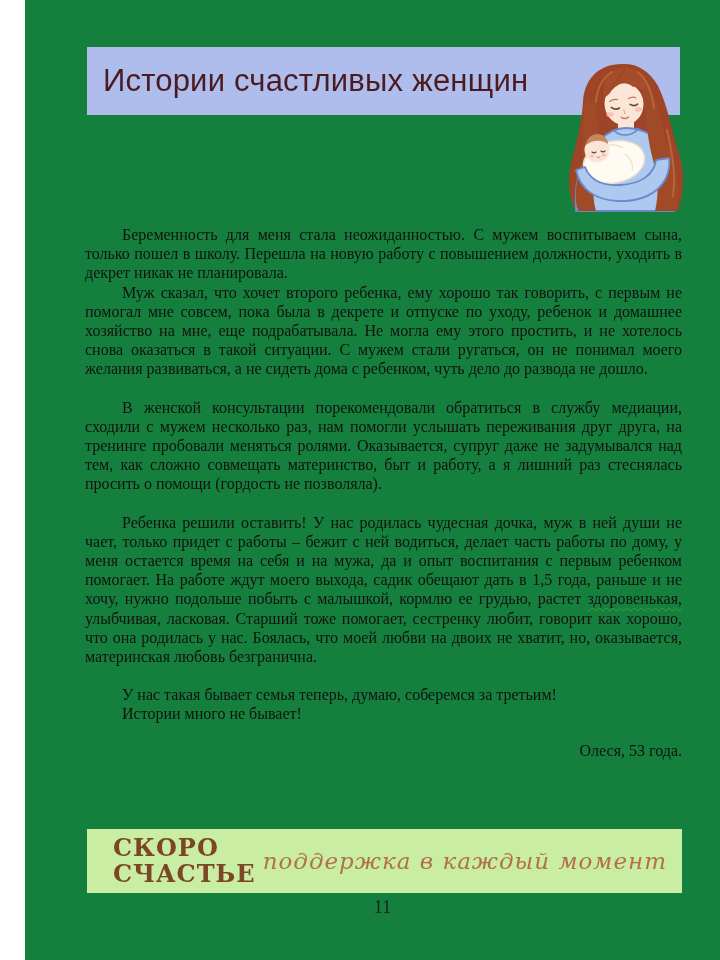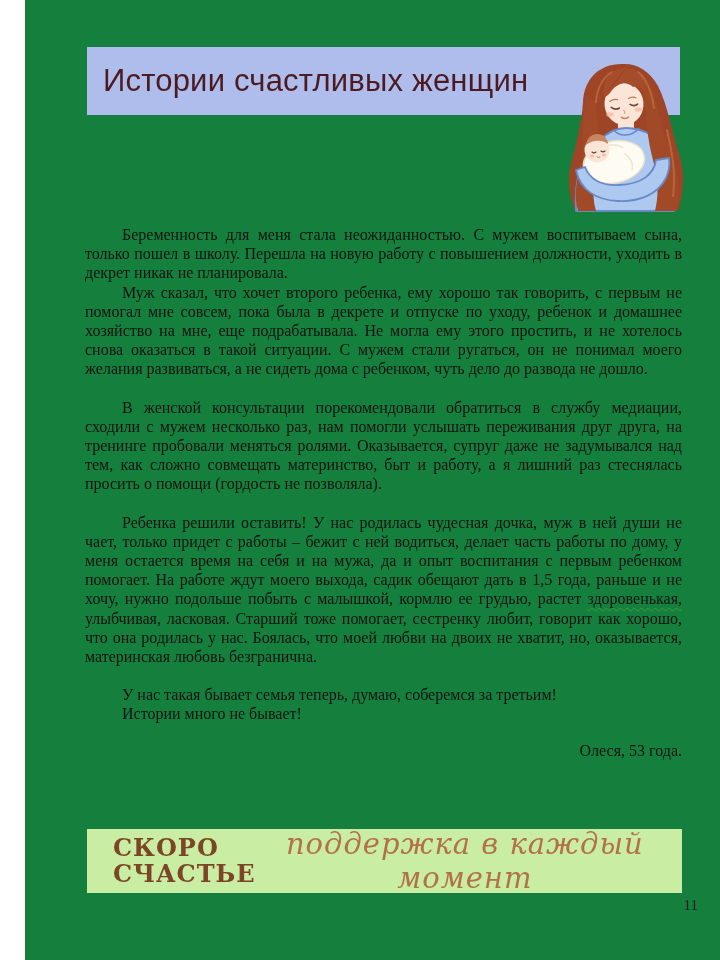--- a/index.html
+++ b/index.html
@@ -65,29 +65,29 @@
     line-height:1.1;
     letter-spacing:1px;
     color:#7c4526;
     white-space:nowrap;
   }
   .footer-tagline{
     flex:1;
     text-align:center;
     font-family:"DejaVu Serif", serif;
     font-style:italic;
-    font-size:29px;
+    font-size:23px;
     letter-spacing:1px;
     color:#b2714a;
     padding-right:8px;
   }
   .page-number{
-    position:absolute;left:78px;top:897px;width:595px;
-    text-align:right;
-    font-size:15px;
+    position:absolute;left:60px;top:897px;width:595px;
+    text-align:center;
+    font-size:18px;
     color:#1c1c1c;
   }
 </style>
 </head>
 <body>
 
 <div class="page">
 
   <div class="header-band">
     <h1>Истории счастливых женщин</h1>

